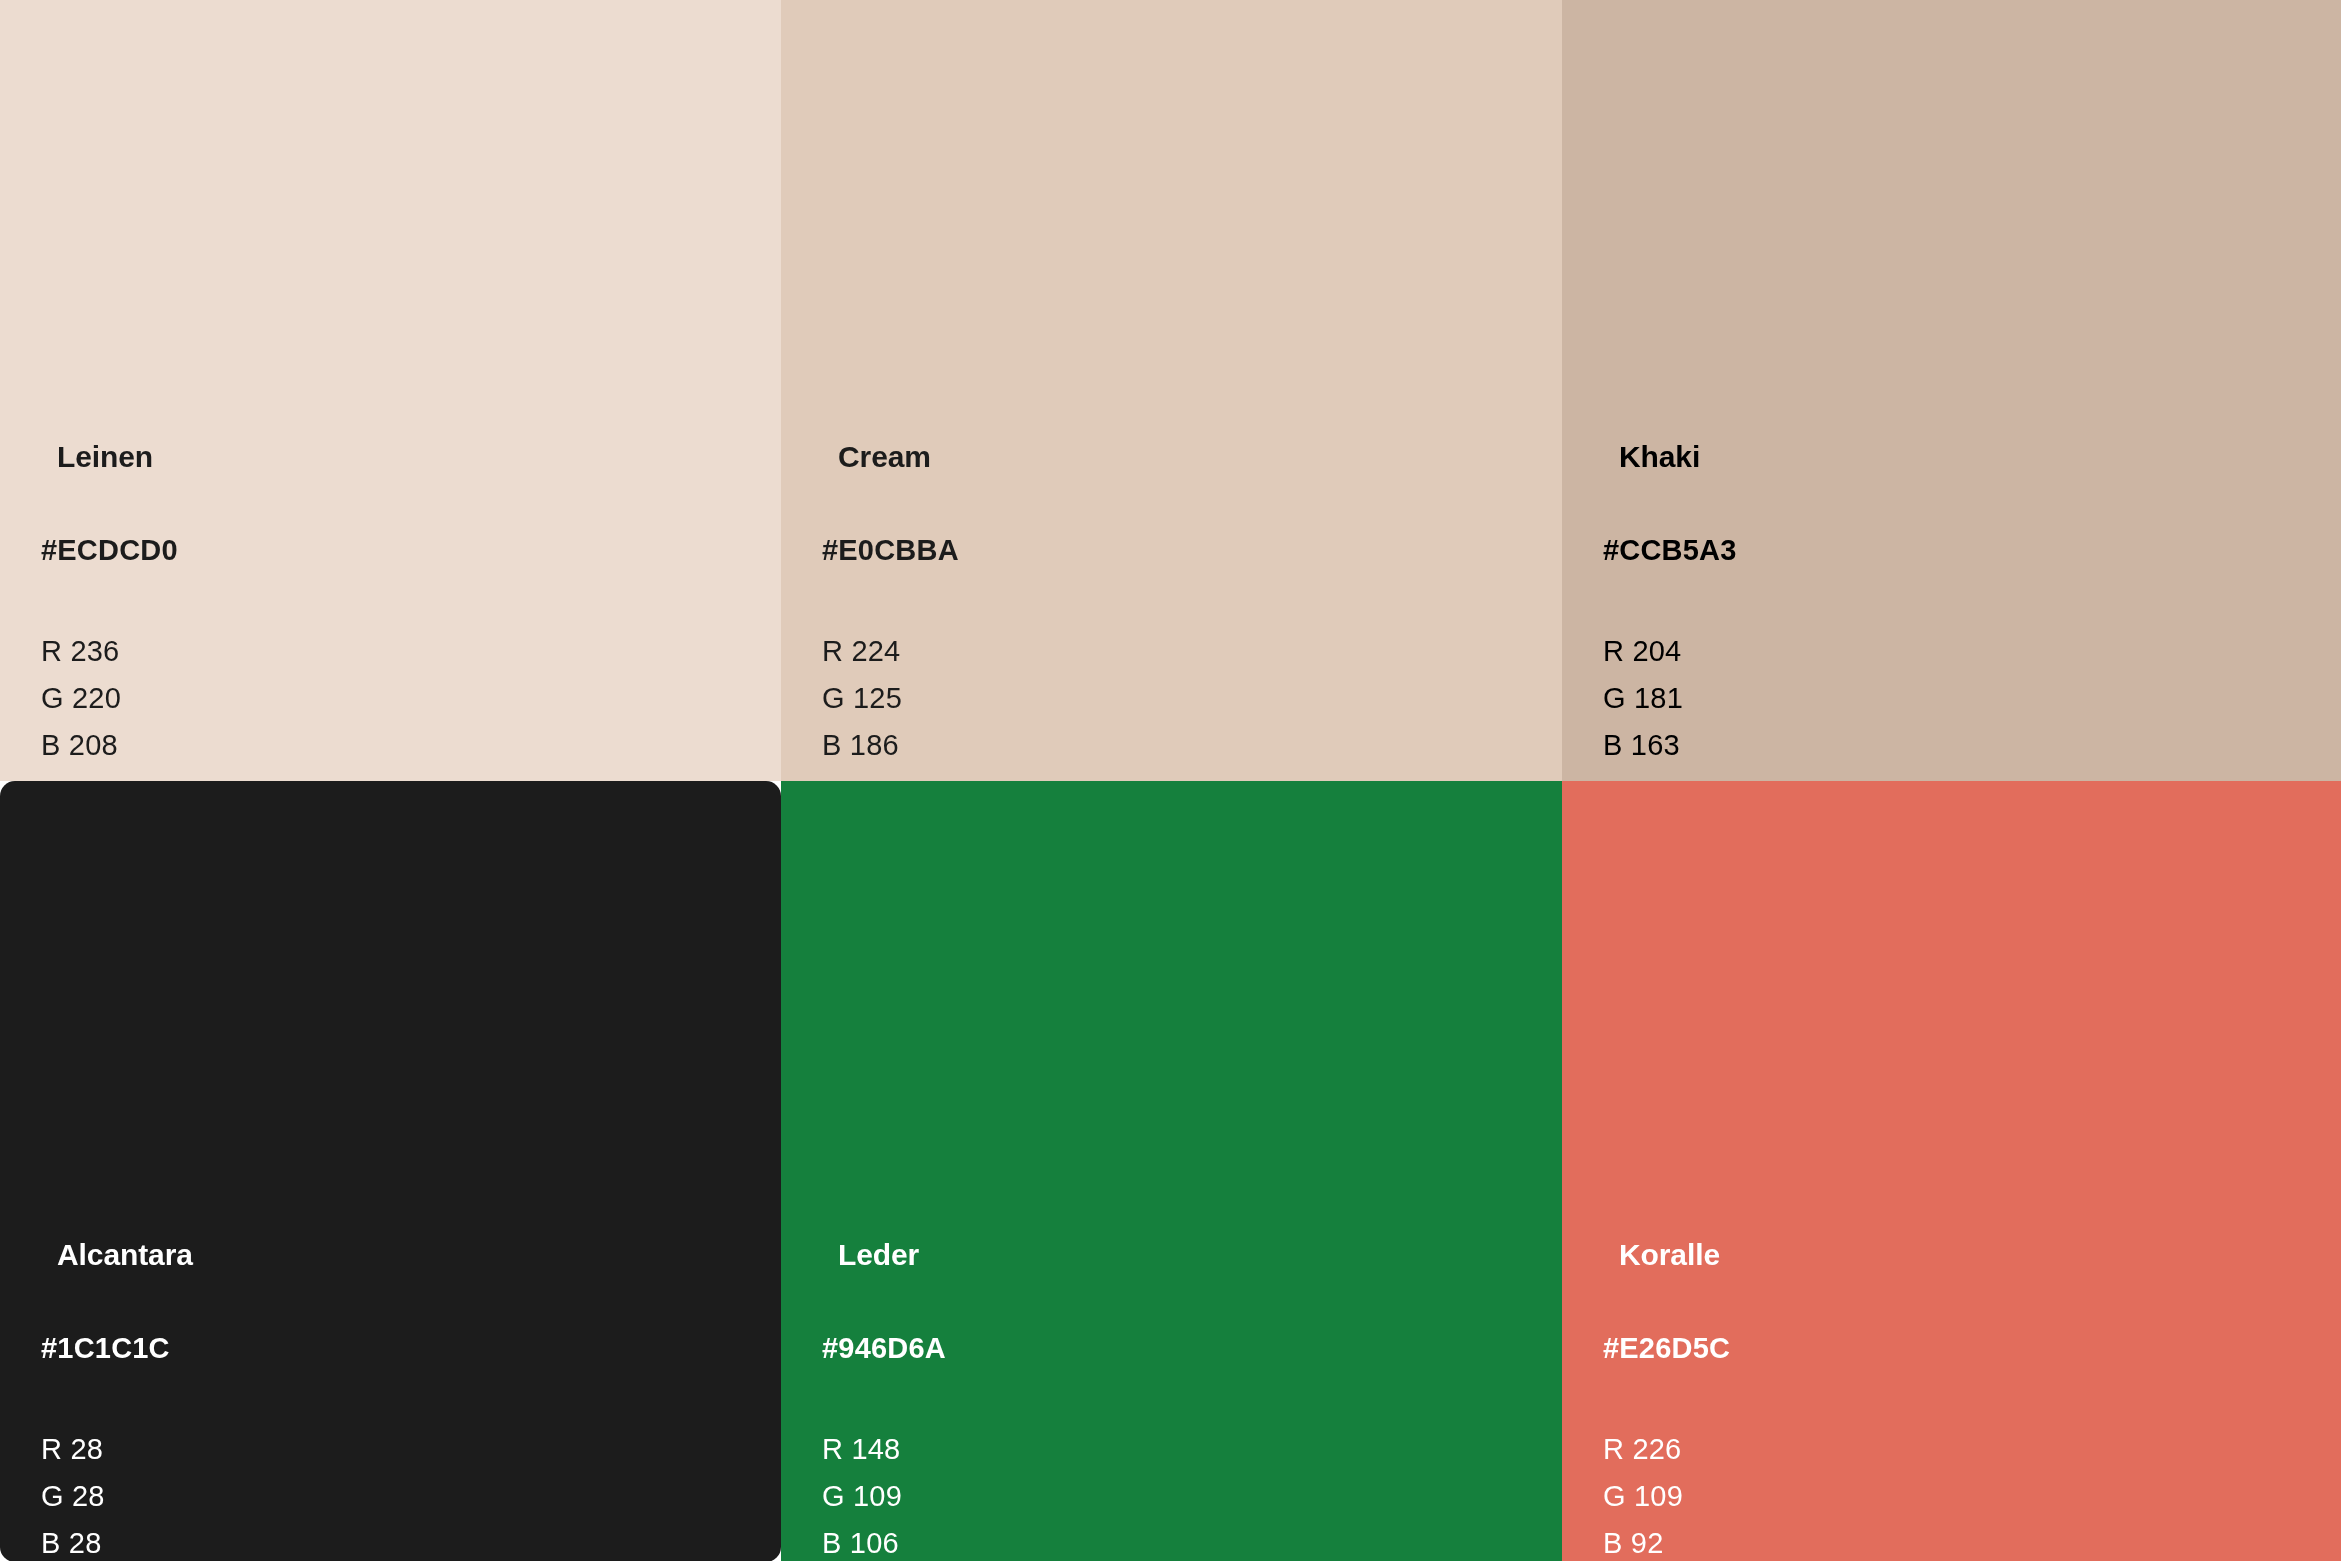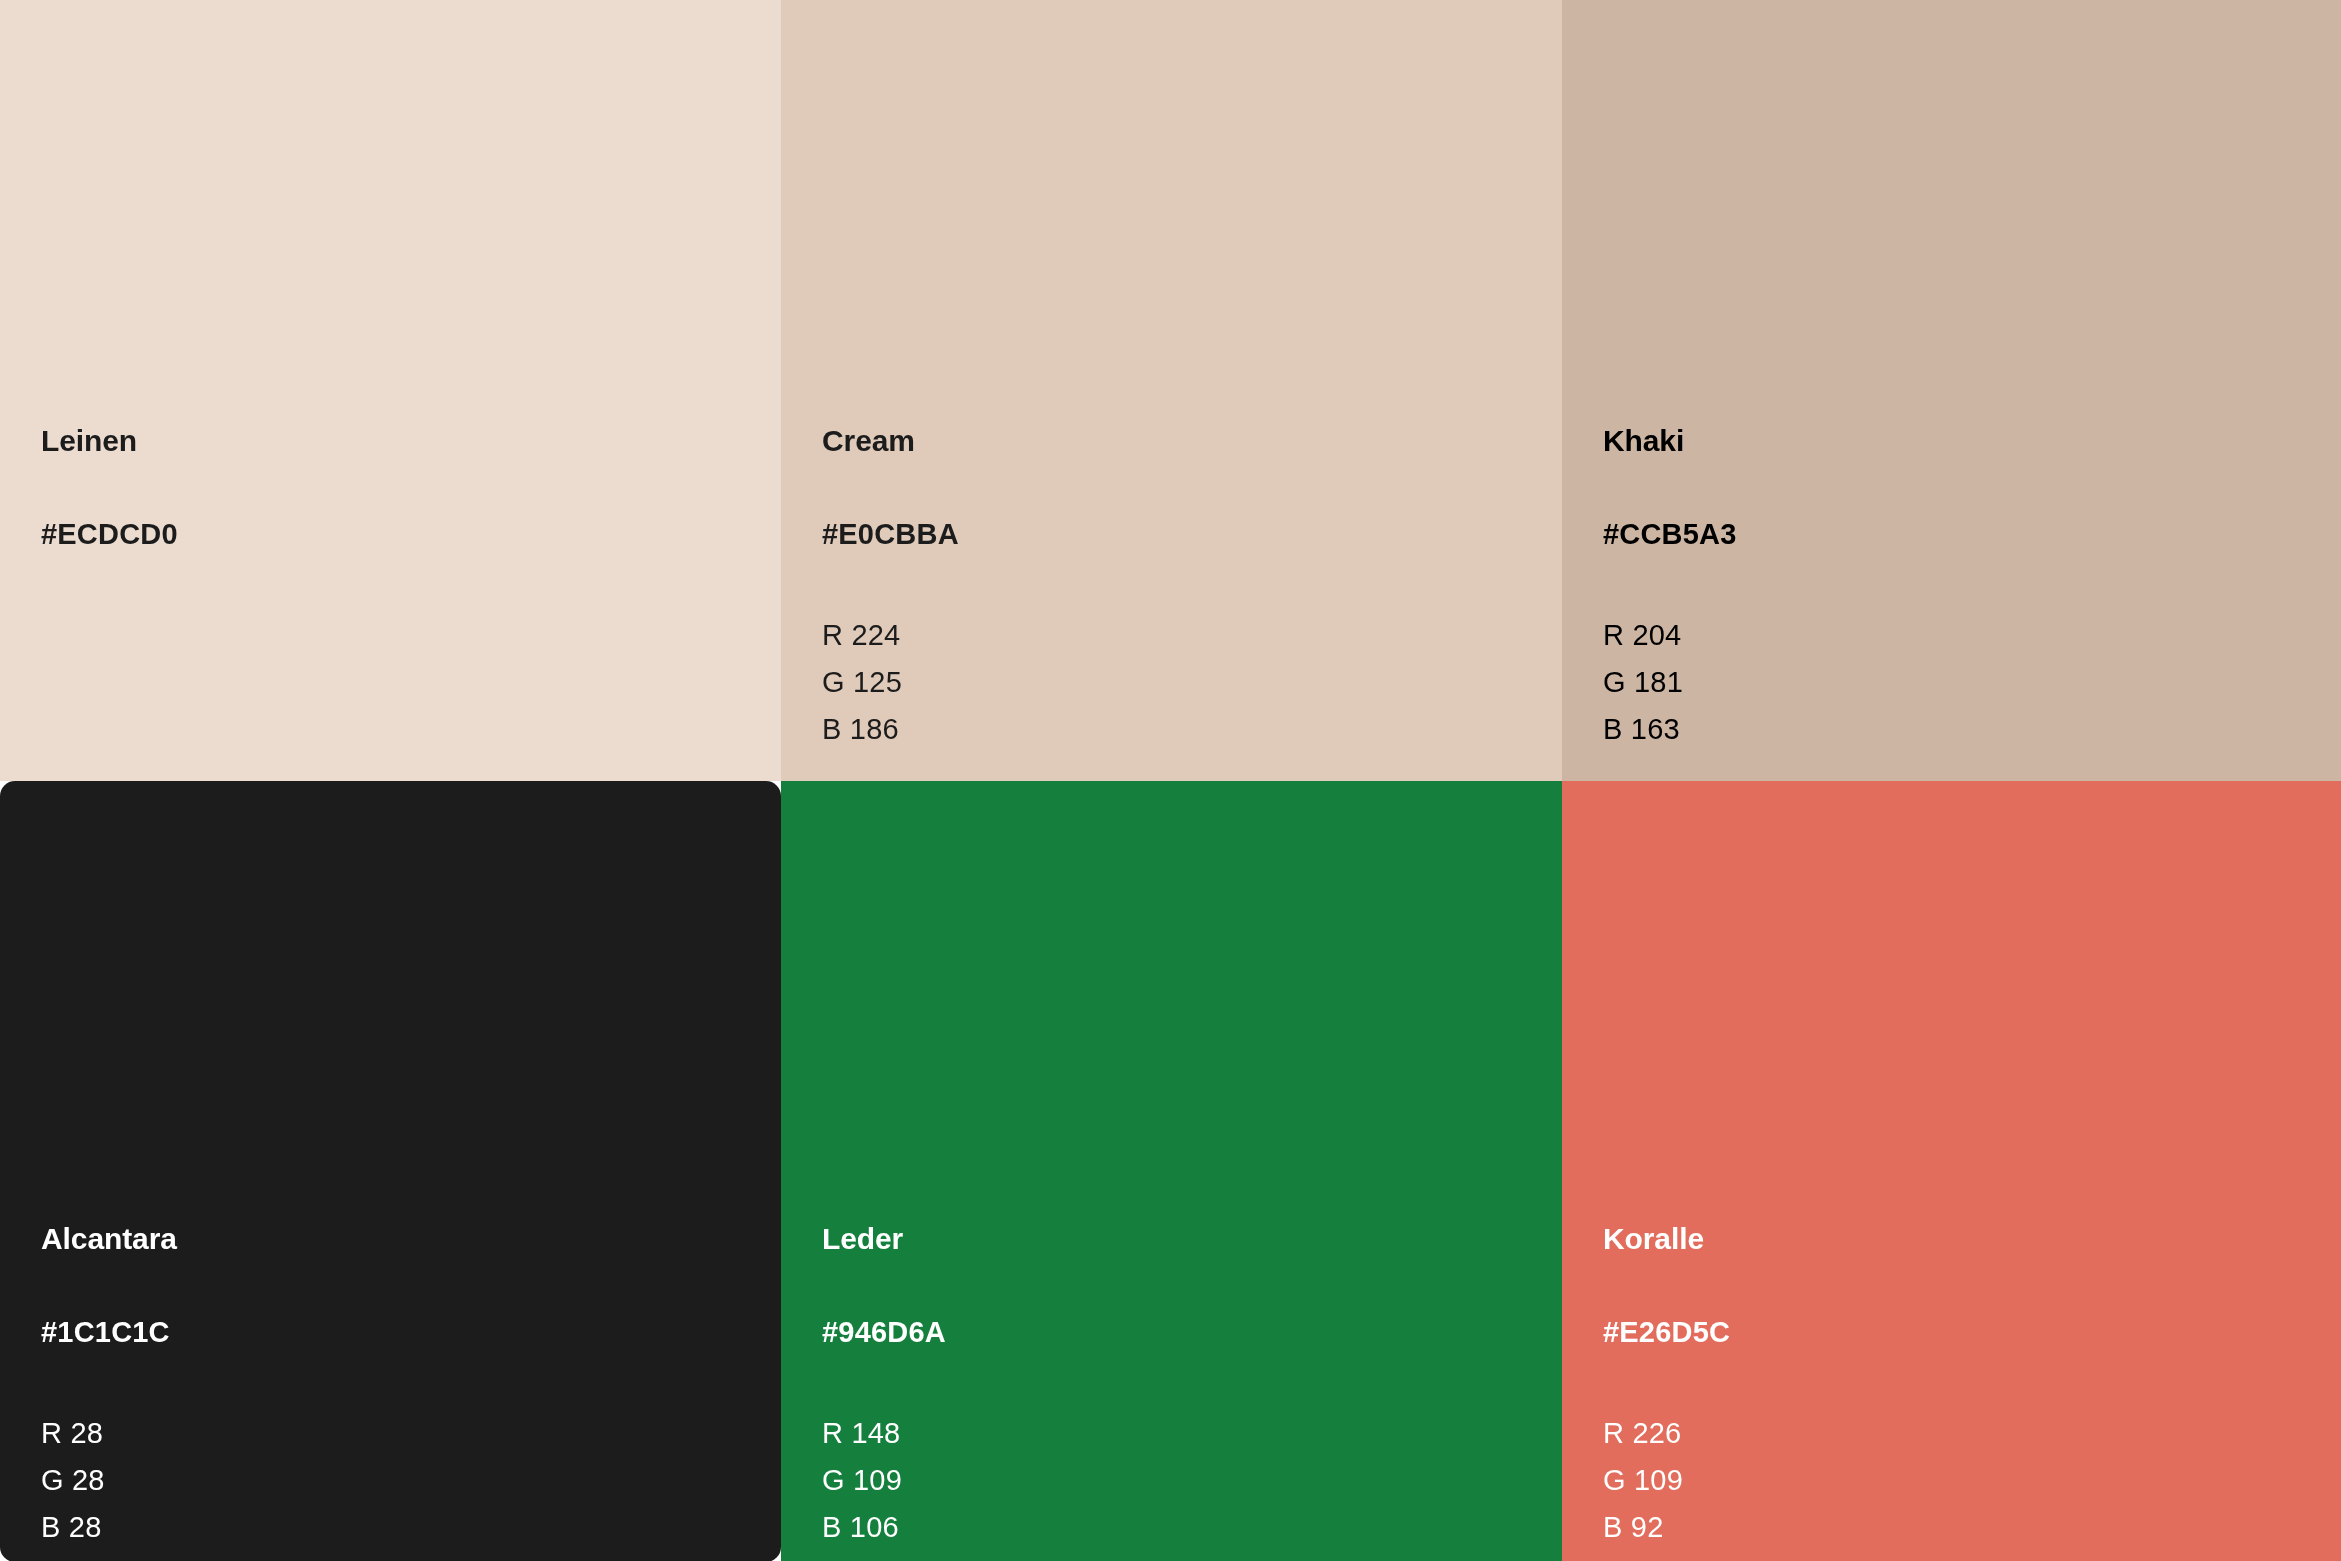--- a/index.html
+++ b/index.html
@@ -39,21 +39,21 @@
   }
   
   .row-bottom .swatch-info {
     top: 441px;
   }
   .swatch-name {
     font-size: 30px;
     font-weight: 700;
     line-height: 34px;
     letter-spacing: -0.1px;
-    margin: 0;
+    margin: 16px;
     white-space: nowrap;
   }
   .swatch-hex {
     font-size: 29px;
     font-weight: 700;
     line-height: 34px;
     letter-spacing: 0.2px;
     margin: 0;
     margin-top: 59px;
     white-space: nowrap;
@@ -72,20 +72,25 @@
 </style>
 </head>
 <body>
 
 <div class="palette-grid">
 
   <div class="swatch row-top" style="background-color: rgb(236, 220, 208);">
     <div class="swatch-info" style="color: rgb(28, 28, 28);">
       <div class="swatch-name">Leinen</div>
       <div class="swatch-hex">#ECDCD0</div>
+      <div class="swatch-rgb">
+        <div class="rgb-line">R 236</div>
+        <div class="rgb-line">G 220</div>
+        <div class="rgb-line">B 208</div>
+      </div>
     </div>
   </div>
 
   <div class="swatch row-top" style="background-color: rgb(224, 203, 186);">
     <div class="swatch-info" style="color: rgb(28, 28, 28);">
       <div class="swatch-name">Cream</div>
       <div class="swatch-hex">#E0CBBA</div>
       <div class="swatch-rgb">
         <div class="rgb-line">R 224</div>
         <div class="rgb-line">G 125</div>

